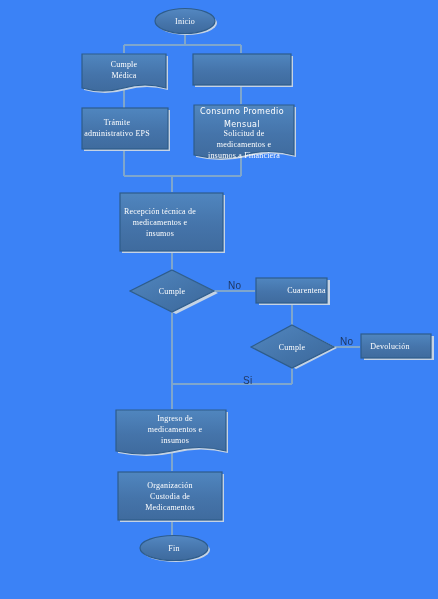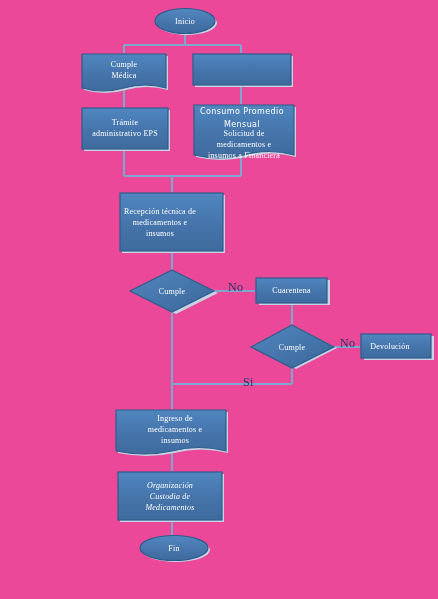--- a/index.html
+++ b/index.html
@@ -4,21 +4,21 @@
 <style>
   html, body {
     margin: 0;
     padding: 0;
     background: #ffffff;
   }
   #canvas {
     position: relative;
     width: 438px;
     height: 599px;
-    background: #ec4899;
+    background: #3b82f6;
     overflow: hidden;
     font-family: "Liberation Serif", serif;
   }
   #flow-svg {
     position: absolute;
     left: 0;
     top: 0;
     width: 438px;
     height: 599px;
   }
@@ -38,22 +38,22 @@
   }
   .node-label.geo {
     font-family: "DejaVu Sans", sans-serif;
     font-size: 8px;
     letter-spacing: 0.4px;
     line-height: 13px;
   }
   .edge-label {
     position: absolute;
     color: #1f3864;
-    font-family: Liberation Serif, serif;
-    font-size: 12px;
+    font-family: Liberation Sans, sans-serif;
+    font-size: 10px;
     letter-spacing: 0.3px;
     background: transparent;
     pointer-events: none;
   }
 </style>
 </head>
 <body>
 
 <div id="canvas">
 
@@ -158,44 +158,44 @@
   </svg>
 
   <div class="node-label" style="left:155px; top:10px; width:60px; height:23px;">Inicio</div>
 
   <div class="node-label" style="left:82px; top:54px; width:84px; height:32px;">Cumple
 Médica</div>
 
   <div class="node-label geo" style="left:193px; top:54px; width:98px; height:31px;margin-top:48px;">Consumo Promedio
 Mensual</div>
 
-  <div class="node-label" style="left:80px; top:108px; width:90px; height:39px;">Trámite
+  <div class="node-label" style="left:72px; top:108px; width:90px; height:39px;">Trámite
 administrativo EPS</div>
 
   <div class="node-label" style="left:194px; top:105px; width:100px; height:47px;margin-top:16px;">Solicitud de
 medicamentos e
 insumos a Financiera</div>
 
   <div class="node-label" style="left:120px; top:193px; width:80px; height:58px;">Recepción técnica de
 medicamentos e
 insumos</div>
 
   <div class="node-label" style="left:142px; top:281px; width:60px; height:20px;">Cumple</div>
 
-  <div class="node-label" style="left:256px; top:278px; width:71px; height:25px;">Cuarentena</div>
+  <div class="node-label" style="left:256px; top:278px; width:71px; height:25px;padding-left:15px;">Cuarentena</div>
 
   <div class="node-label" style="left:262px; top:337px; width:60px; height:20px;">Cumple</div>
 
   <div class="node-label" style="left:361px; top:334px; width:58px; height:24px;">Devolución</div>
 
   <div class="node-label" style="left:120px; top:410px; width:110px; height:38px;">Ingreso de
 medicamentos e
 insumos</div>
 
-  <div class="node-label" style="left:118px; top:472px; width:104px; height:48px;font-style:italic;">Organización
+  <div class="node-label" style="left:118px; top:472px; width:104px; height:48px;">Organización
 Custodia de
 Medicamentos</div>
 
   <div class="node-label" style="left:144px; top:537px; width:60px; height:23px;">Fin</div>
 
   <div class="edge-label" style="left:228px; top:280px;">No</div>
 
   <div class="edge-label" style="left:340px; top:336px;">No</div>
 
   <div class="edge-label" style="left:243px; top:375px;">Si</div>

